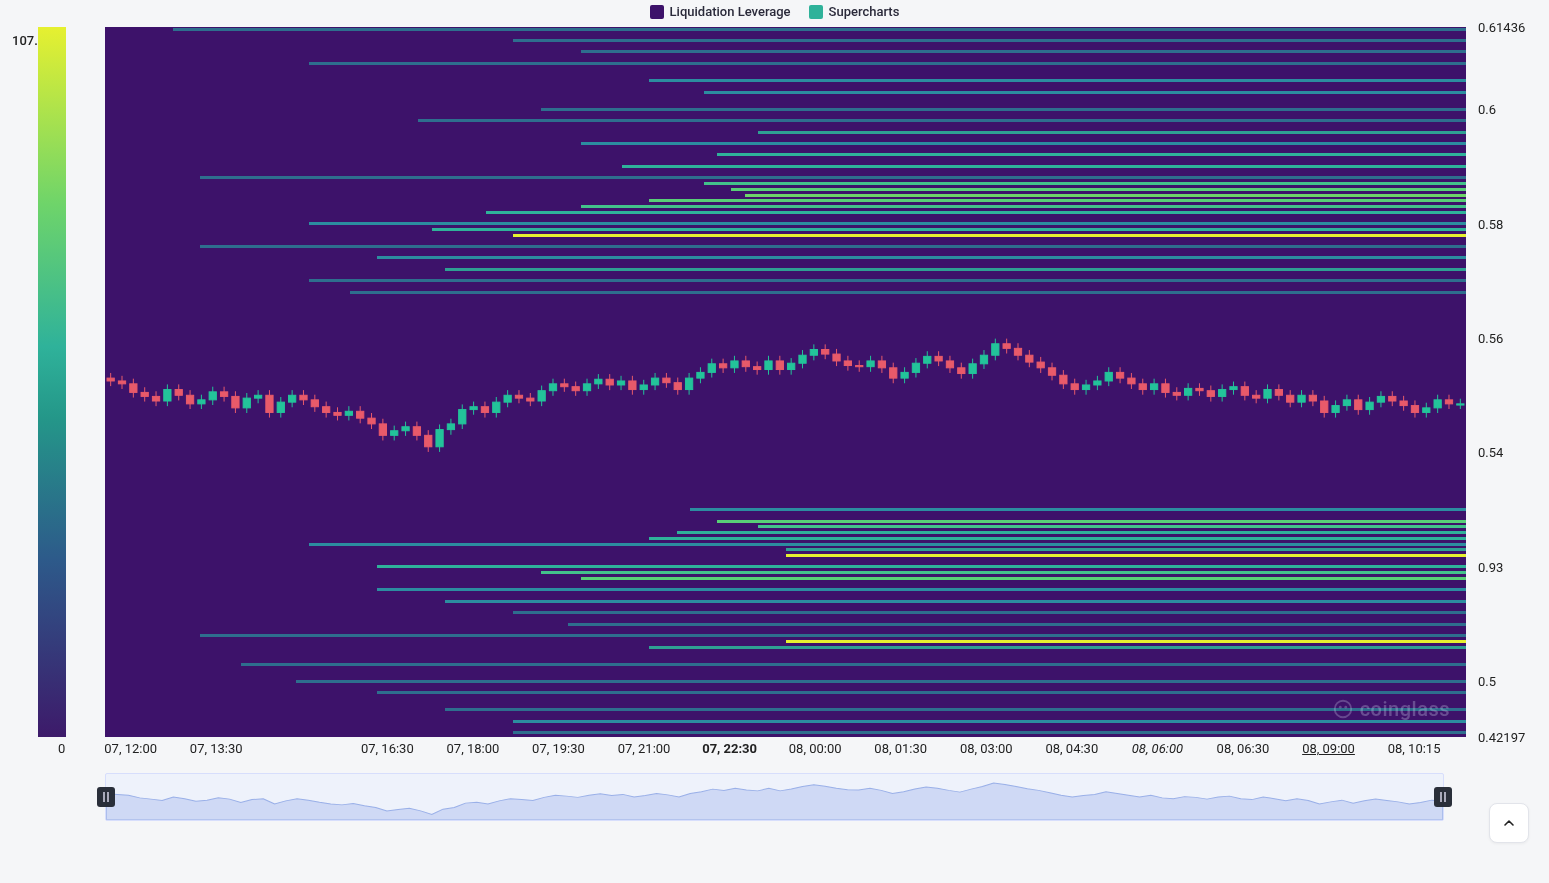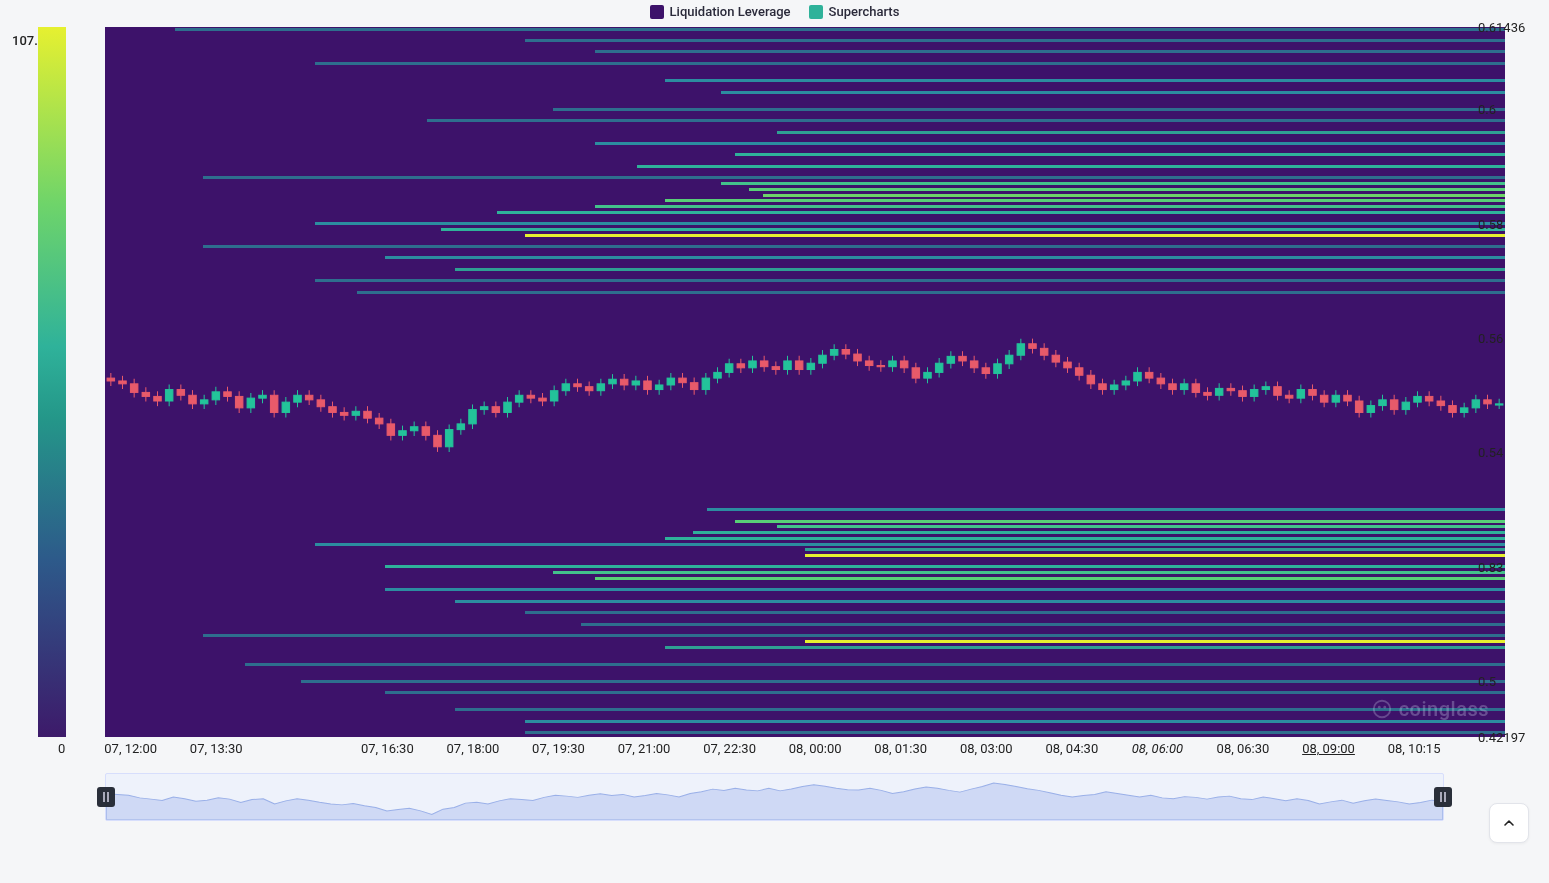--- a/index.html
+++ b/index.html
@@ -37,21 +37,21 @@
   .colorbar {
     position: absolute;
     left: 38px; top: 0; bottom: 0;
     width: 28px;
     background: linear-gradient(to bottom, #e6f030 0%, #6ed46a 25%, #2fb29a 45%, #249789 55%, #2d5a8a 75%, #3d1a6a 100%);
   }
   .colorbar-label-top { position: absolute; left: 12px; top: 6px; font-size: 13px; color: #222; font-weight: 500; }
   .main-chart {
     position: relative;
     flex: 1;
-    margin-right: 44px;
+    margin-right: 83px;
   }
   .plot-area {
     position: absolute;
     left: 0; top: 0; right: 0; bottom: 0;
     background: #3d126a;
     overflow: hidden;
   }
   .heat-band {
     position: absolute;
     right: 0;
@@ -471,39 +471,39 @@
             <circle cx="15" cy="10" r="1.5" fill="rgba(200,200,230,0.3)"></circle>
           </svg>
         <span>coinglass</span>
       </div>
     </div>
   </div>
 
   <div class="y-axis" id="yaxis">
       <div class="y-tick" style="top: 710px;">0.42197</div>
       <div class="y-tick" style="top: 654.381px;">0.5</div>
-      <div class="y-tick" style="top: 539.939px;">0.83</div>
+      <div class="y-tick" style="top: 539.939px;">0.93</div>
       <div class="y-tick" style="top: 425.496px;">0.54</div>
       <div class="y-tick" style="top: 311.054px;">0.56</div>
       <div class="y-tick" style="top: 196.612px;">0.58</div>
       <div class="y-tick" style="top: 82.1696px;">0.6</div>
       <div class="y-tick" style="top: 0px; text-align: right;">0.61436</div>
     </div>
 </div>
 
 <div class="x-axis" id="xaxis">
   <span class="zero-label" style="left:-47px">0</span>
 <div class="x-tick" style="left: 1.875%;">07, 12:00</div>
     <div class="x-tick" style="left: 8.125%;">07, 13:30</div>
     <div class="x-tick" style="left: 14.375%; margin-top: 48px;">07, 15:00</div>
     <div class="x-tick" style="left: 20.625%;">07, 16:30</div>
     <div class="x-tick" style="left: 26.875%;">07, 18:00</div>
     <div class="x-tick" style="left: 33.125%;">07, 19:30</div>
     <div class="x-tick" style="left: 39.375%;">07, 21:00</div>
-    <div class="x-tick" style="left: 45.625%;">07, 22:30</div>
+    <div class="x-tick" style="left: 45.625%; font-weight: bold;">07, 22:30</div>
     <div class="x-tick" style="left: 51.875%;">08, 00:00</div>
     <div class="x-tick" style="left: 58.125%;">08, 01:30</div>
     <div class="x-tick" style="left: 64.375%;">08, 03:00</div>
     <div class="x-tick" style="left: 70.625%;">08, 04:30</div>
     <div class="x-tick" style="left: 76.875%; font-style: italic;">08, 06:00</div>
     <div class="x-tick" style="left: 83.125%;">08, 06:30</div>
     <div class="x-tick" style="left: 89.375%; text-decoration: underline;">08, 09:00</div>
     <div class="x-tick" style="left: 95.625%;">08, 10:15</div>
   </div>
 

